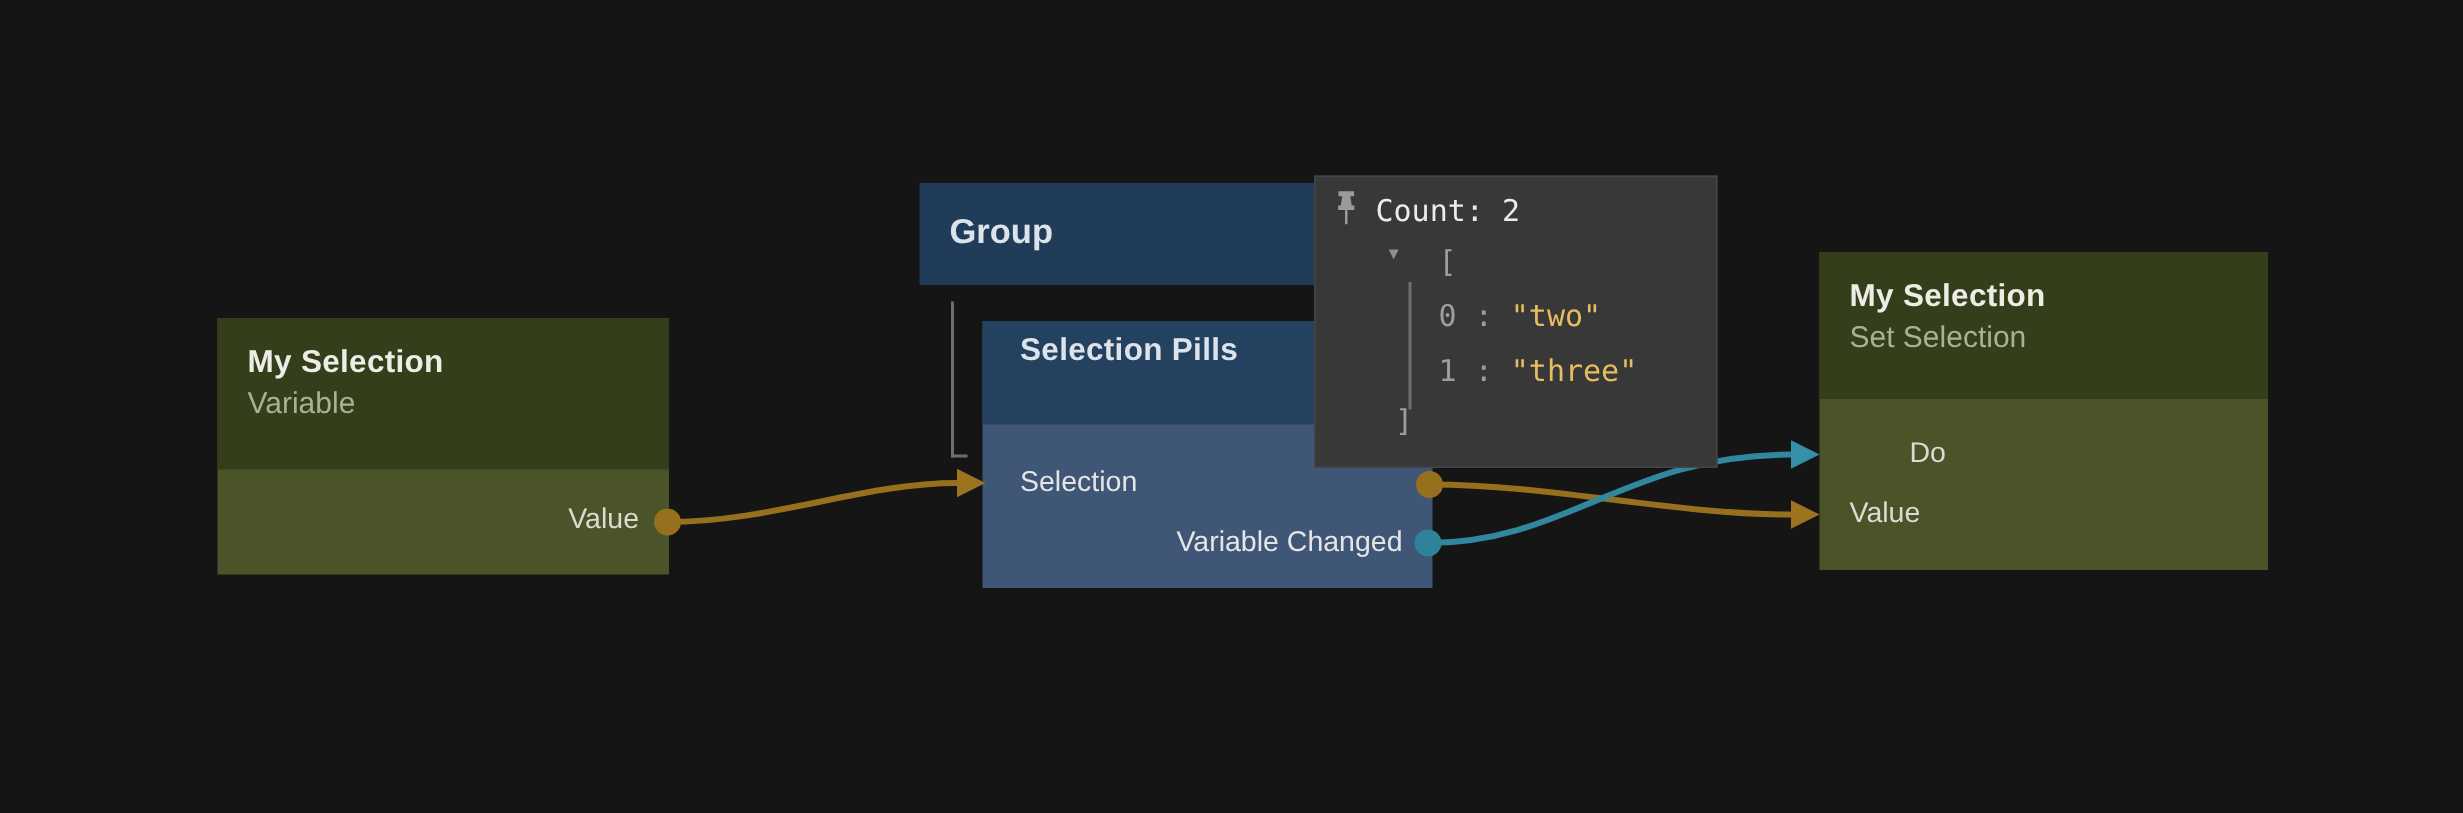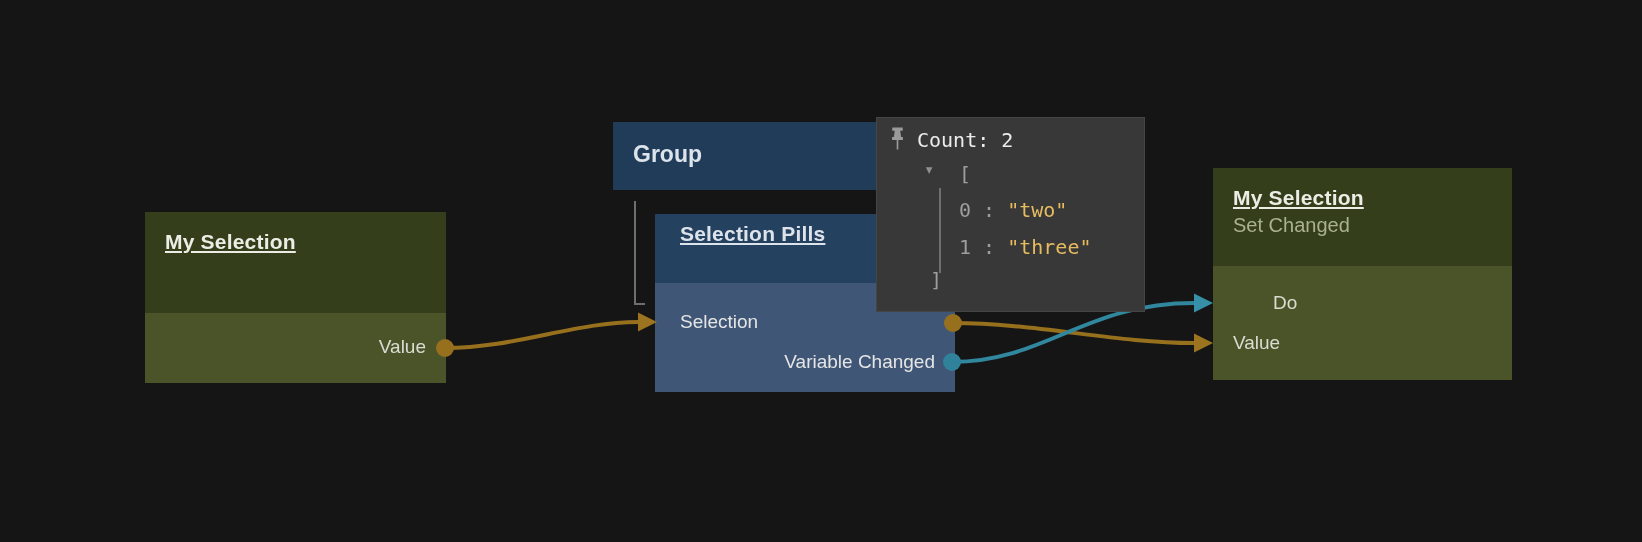--- a/index.html
+++ b/index.html
@@ -7,21 +7,21 @@
     width:1642px;height:542px;
     background:#151515;
     font-family:"Liberation Sans", sans-serif;
     overflow:hidden;position:relative;
   }
   .canvas{position:absolute;inset:0;}
 
   
   .node{position:absolute;}
   .node-header{position:absolute;left:0;top:0;right:0;box-sizing:border-box;padding:15px 20px;}
-  .node-title{font-size:21px;font-weight:700;color:#eceee6;line-height:29px;letter-spacing:.2px;text-decoration:underline;}
+  .node-title{font-size:21px;font-weight:700;color:#eceee6;line-height:29px;letter-spacing:.2px;}
   .node-subtitle{font-size:20px;font-weight:400;color:#a9b191;line-height:27px;}
   .port-label{font-size:19px;color:#d9dcd2;line-height:22px;position:absolute;white-space:nowrap;}
 
   
   .node-variable{left:145px;top:212px;width:301px;height:171px;background:#4b5429;}
   .node-variable .node-header{height:101px;background:#343e1b;}
 
   
   .node-group{left:613px;top:122px;width:290px;height:68px;background:#203c59;z-index:1;}
   .node-group .g-title{position:absolute;left:20px;top:19px;font-size:23px;font-weight:700;color:#dde3ea;}
@@ -72,39 +72,40 @@
   <div class="node node-group">
     <div class="g-title">Group</div>
   </div>
 
   <div class="tree-line-v"></div>
   <div class="tree-line-h"></div>
 
   <div class="node node-variable">
     <div class="node-header">
       <div class="node-title">My Selection</div>
+      <div class="node-subtitle">Variable</div>
     </div>
     <div class="port-label" style="right:20px;top:124px;">Value</div>
   </div>
   <div class="port-dot dot-orange" style="left:436px;top:339px;"></div>
 
   <div class="node node-selection-pills">
     <div class="node-header">
       <div class="node-title">Selection Pills</div>
     </div>
     <div class="port-label" style="left:25px;top:97px;">Selection</div>
     <div class="port-label" style="right:20px;top:137px;">Variable Changed</div>
   </div>
   <div class="port-dot dot-orange" style="left:944px;top:314px;"></div>
   <div class="port-dot dot-teal" style="left:943px;top:353px;"></div>
 
   <div class="node node-set-variable">
     <div class="node-header">
       <div class="node-title">My Selection</div>
-      <div class="node-subtitle">Set Changed</div>
+      <div class="node-subtitle">Set Selection</div>
     </div>
     <div class="port-label" style="left:20px;top:124px;margin-left:40px;">Do</div>
     <div class="port-label" style="left:20px;top:164px;">Value</div>
   </div>
 
   <svg class="wires" width="1642" height="542">
     <path class="wire wire-orange" d="M445 348 C515 348 575 322 638 322"></path>
     <polygon class="head-orange" points="638,312.5 657,322 638,331.5"></polygon>
 
     <path class="wire wire-orange" d="M953 323 C1035 323 1115 343 1194 343"></path>

